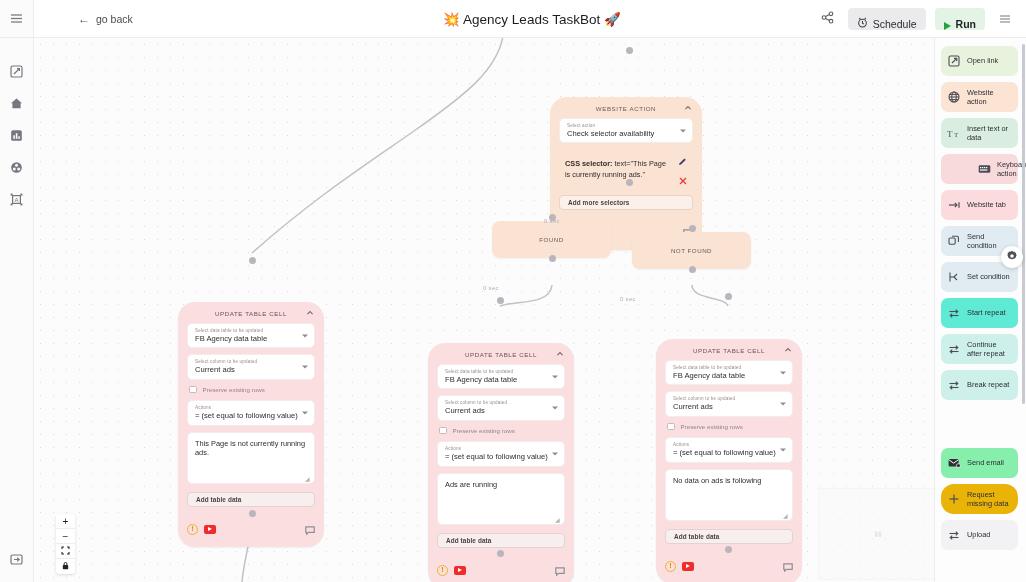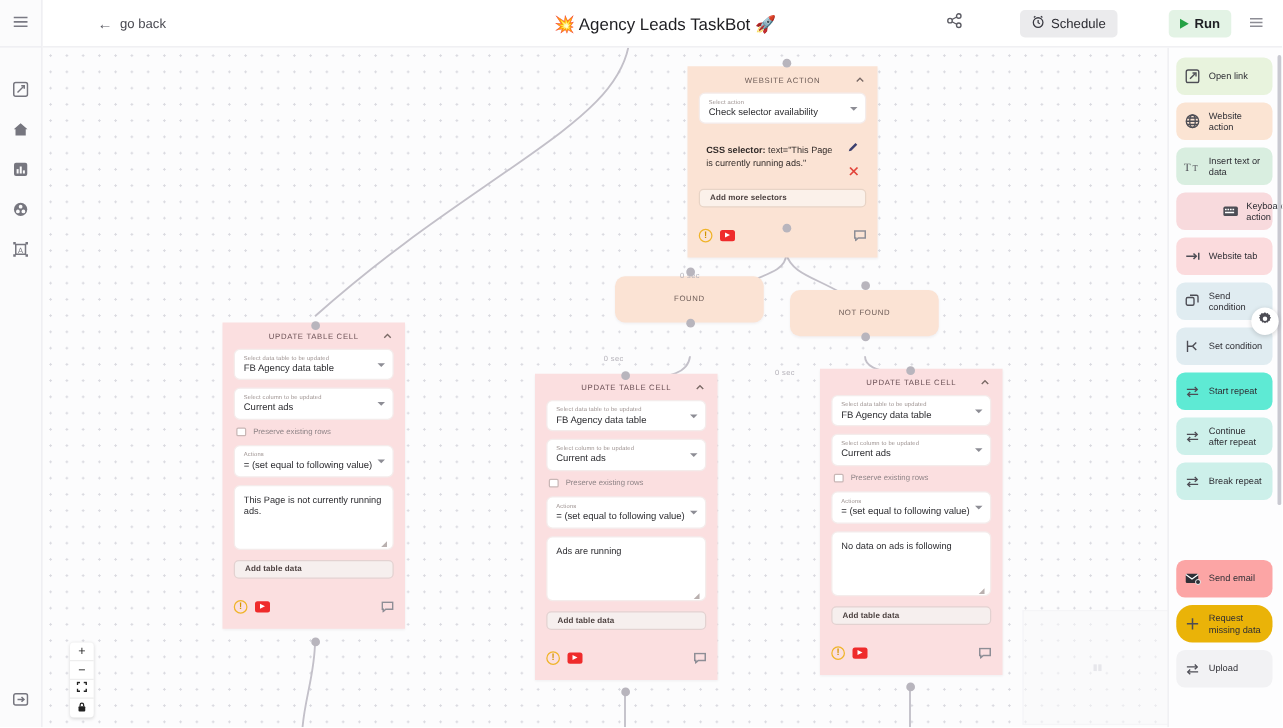--- a/index.html
+++ b/index.html
@@ -37,41 +37,42 @@
             font-size: 10.5px; color:#4a4a52; cursor:pointer; }
   .goback .arrow { font-size: 12px; color:#5a5a62; }
   .title {
     position:absolute; left:4px; right:0; text-align:center;
     font-size: 13.5px; color:#1d1d21; font-weight: 400; pointer-events:none;
   }
   .topright { margin-left:auto; display:flex; align-items:center; gap:9px; padding-right:10px; }
   .icon-btn { width:22px; height:22px; display:flex; align-items:center; justify-content:center;
               color:#5b5b63; cursor:pointer; }
   .btn {
-    display:flex; align-items:center; gap:5px; height:22px; padding:0 9px;
-    border-radius: 4px; font-size: 10.5px; cursor:pointer; white-space:nowrap;margin-left:32px;
+    display:flex; align-items:flex-end; gap:5px; height:22px; padding:0 9px;
+    border-radius: 4px; font-size: 10.5px; cursor:pointer; white-space:nowrap;
   }
   .btn-schedule { background:#ebebed; color:#2b2b31; }
   .btn-run { background:#e3f3e5; color:#1f1f24; font-weight:600; }
   .play-tri { width:0;height:0;border-left:7px solid #25a244;border-top:4.5px solid transparent;border-bottom:4.5px solid transparent; }
 
   
   .canvas {
     position:absolute; left:34px; top:38px; right:0; bottom:0;
     background-color:#fcfcfd;
     background-image: radial-gradient(circle, #d9d9e0 0.9px, transparent 1px);
     background-size: 13px 13px;
     overflow:hidden;
   }
   .edges { position:absolute; left:0; top:0; width:992px; height:544px; }
 
   
   .node {
-    position:absolute; border-radius: 0; z-index: 10;
+    position:absolute; border-radius: 17px; z-index: 10;
     box-shadow: 0 1px 2px rgba(30,25,35,.06);
+    margin-top: 44px;
   }
   .node-peach { background:#fbe3d4; }
   .node-pink  { background:#fbdfe0; }
   .node-head {
     position:relative; text-align:center; font-size:6.2px; letter-spacing:.55px;
     color:#6b5a55; padding: 8px 0 6px; text-transform:uppercase;
   }
   .node-pink .node-head { color:#6b5055; }
   .chev {
     position:absolute; right:10px; top:7px; width:8px; height:8px; color:#7a6a66; cursor:pointer;
@@ -689,21 +690,21 @@
               <path d="M1.5 3.5h8"></path>
               <path d="M7.8 1.6 9.8 3.5 7.8 5.4"></path>
               <path d="M10.5 7.5h-8"></path>
               <path d="M4.2 5.6 2.2 7.5 4.2 9.4"></path>
             </g>
           </svg>
       </span>
       <span class="sb-lbl">Break repeat</span>
     </div>
 
-    <div class="sb-item" style="background:#fca5a5;margin-top:48px;">
+    <div class="sb-item" style="background:#86efac;margin-top:48px;">
       <span class="sb-ico">
         <svg width="13" height="10" viewBox="0 0 13 10">
             <rect x="0.6" y="1" width="10" height="7.4" rx="1" fill="#2f2f36"></rect>
             <path d="M0.6 1.6 5.6 5.2 10.6 1.6" fill="none" stroke="#fff" stroke-width="1"></path>
             <circle cx="10.4" cy="7.6" r="2" fill="#2f2f36" stroke="#fff" stroke-width="0.7"></circle>
           </svg>
       </span>
       <span class="sb-lbl">Send email</span>
     </div>
 

